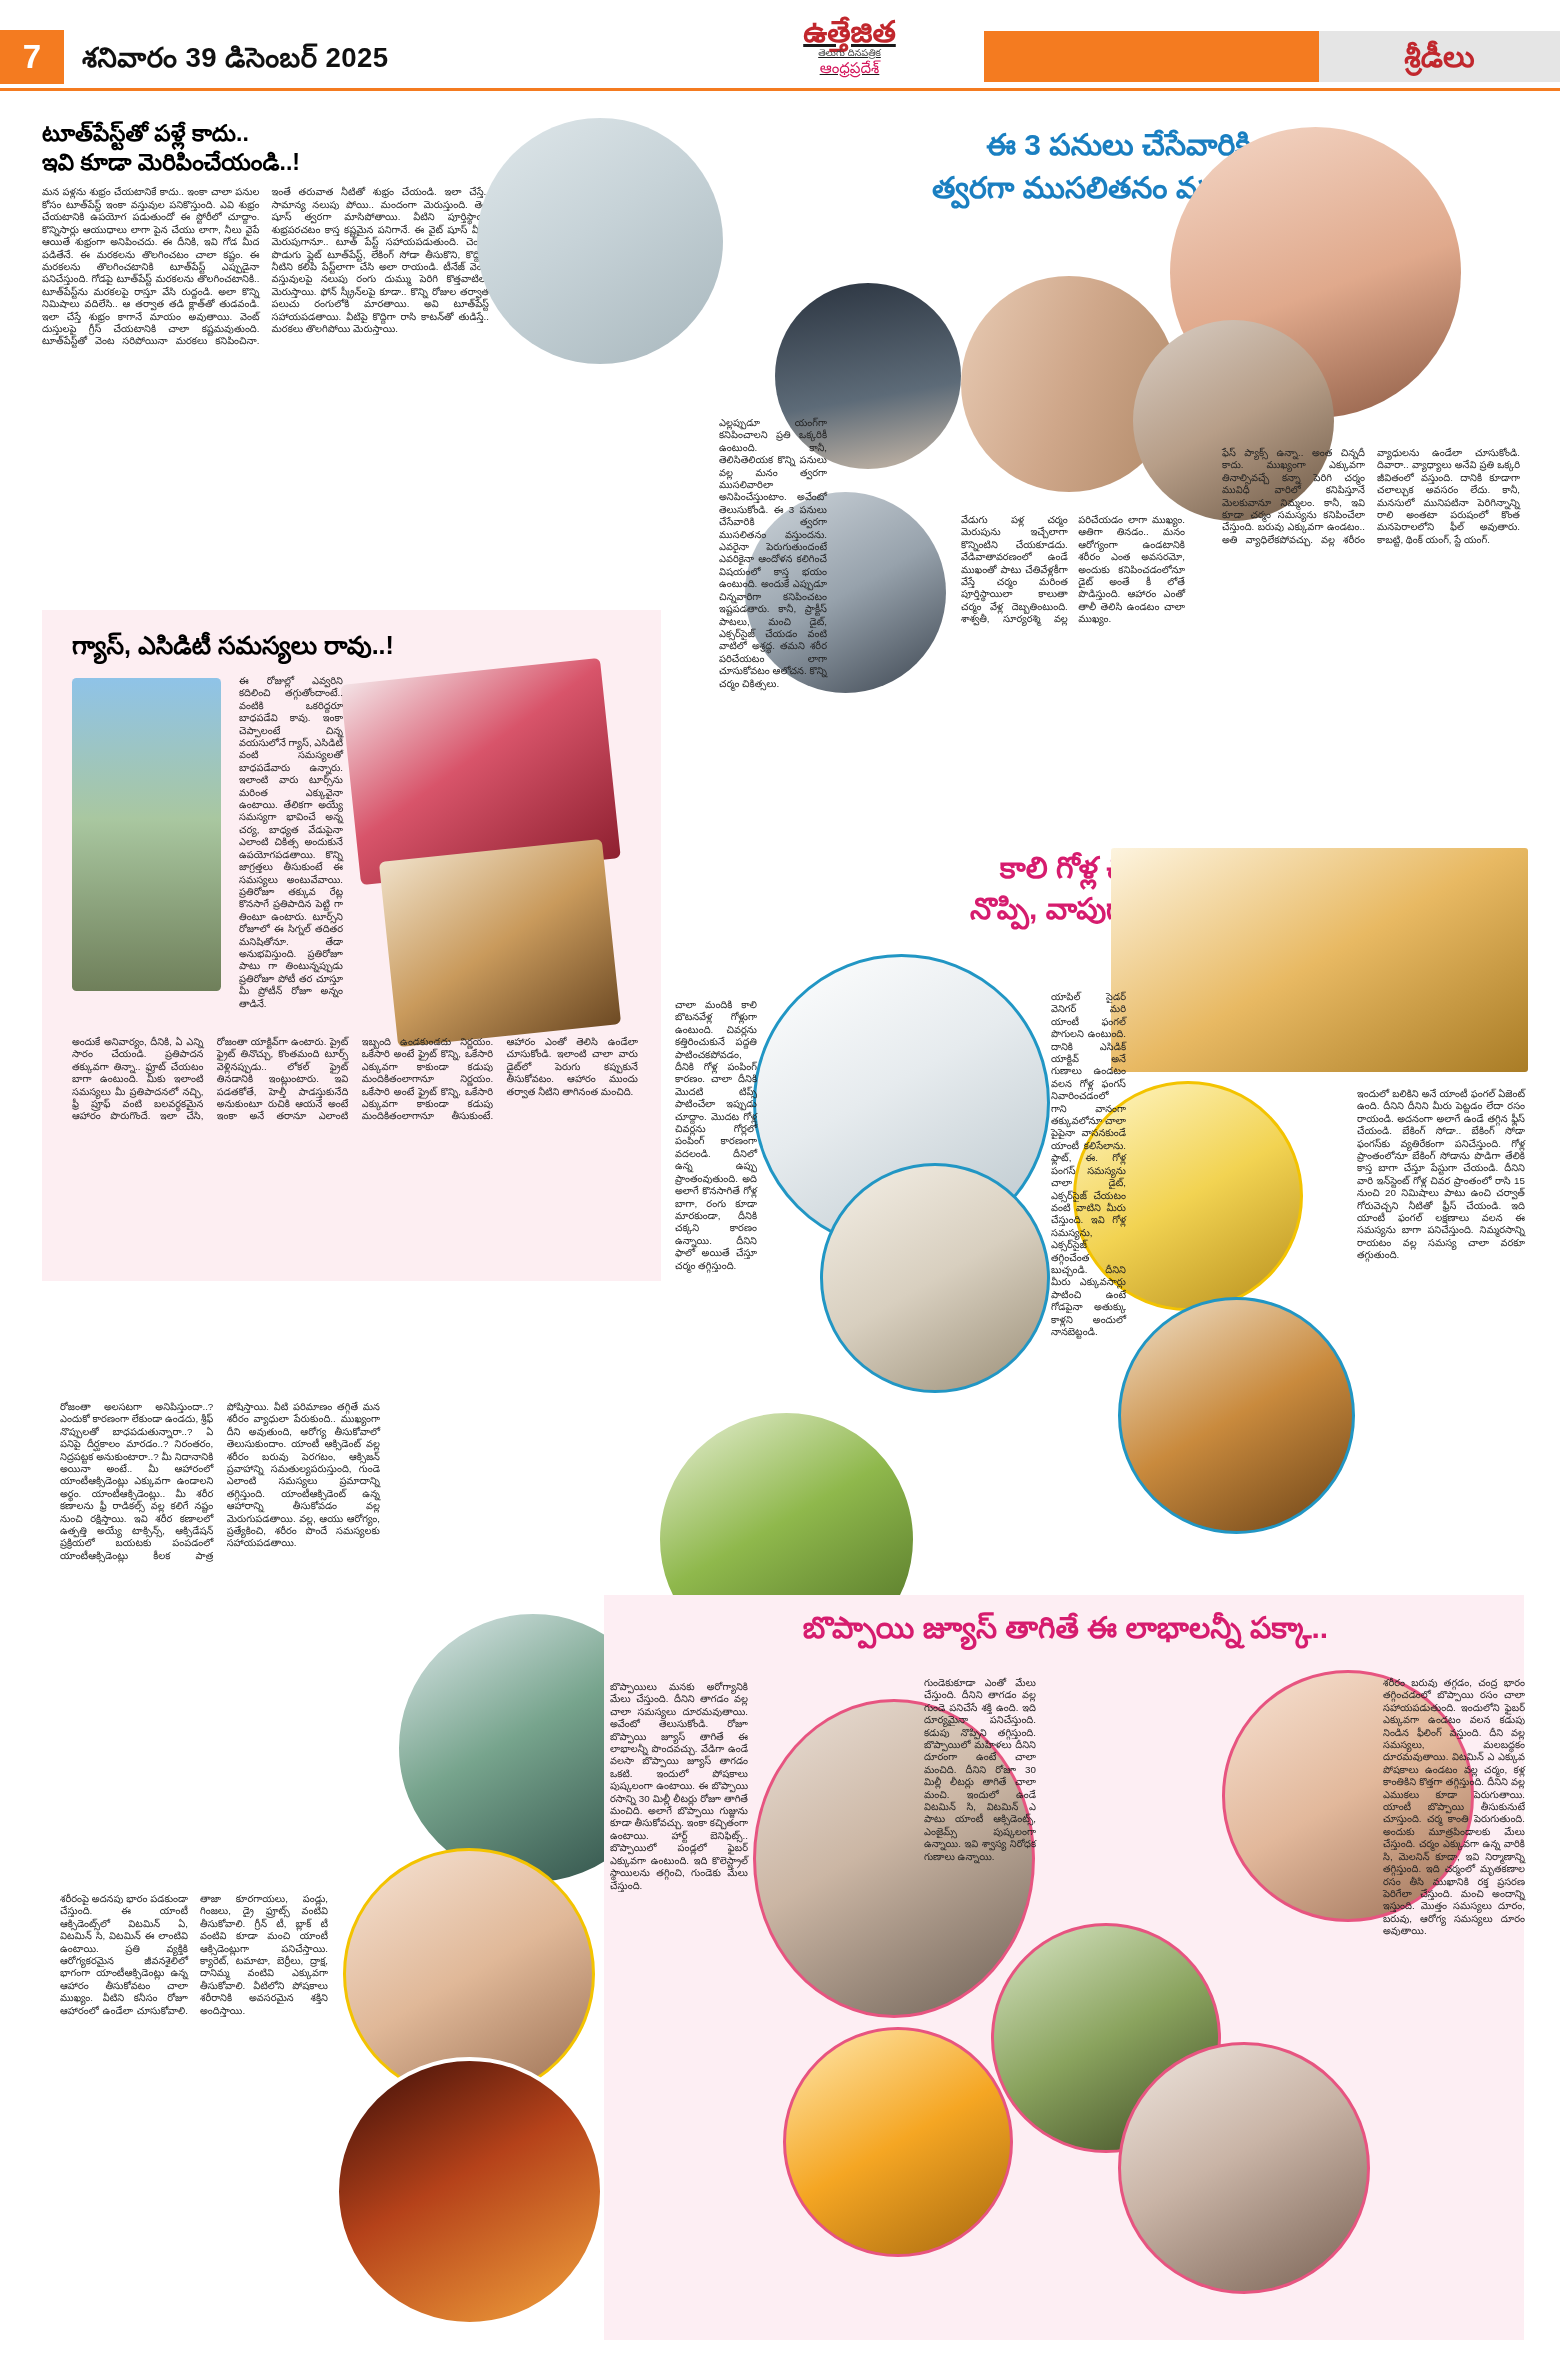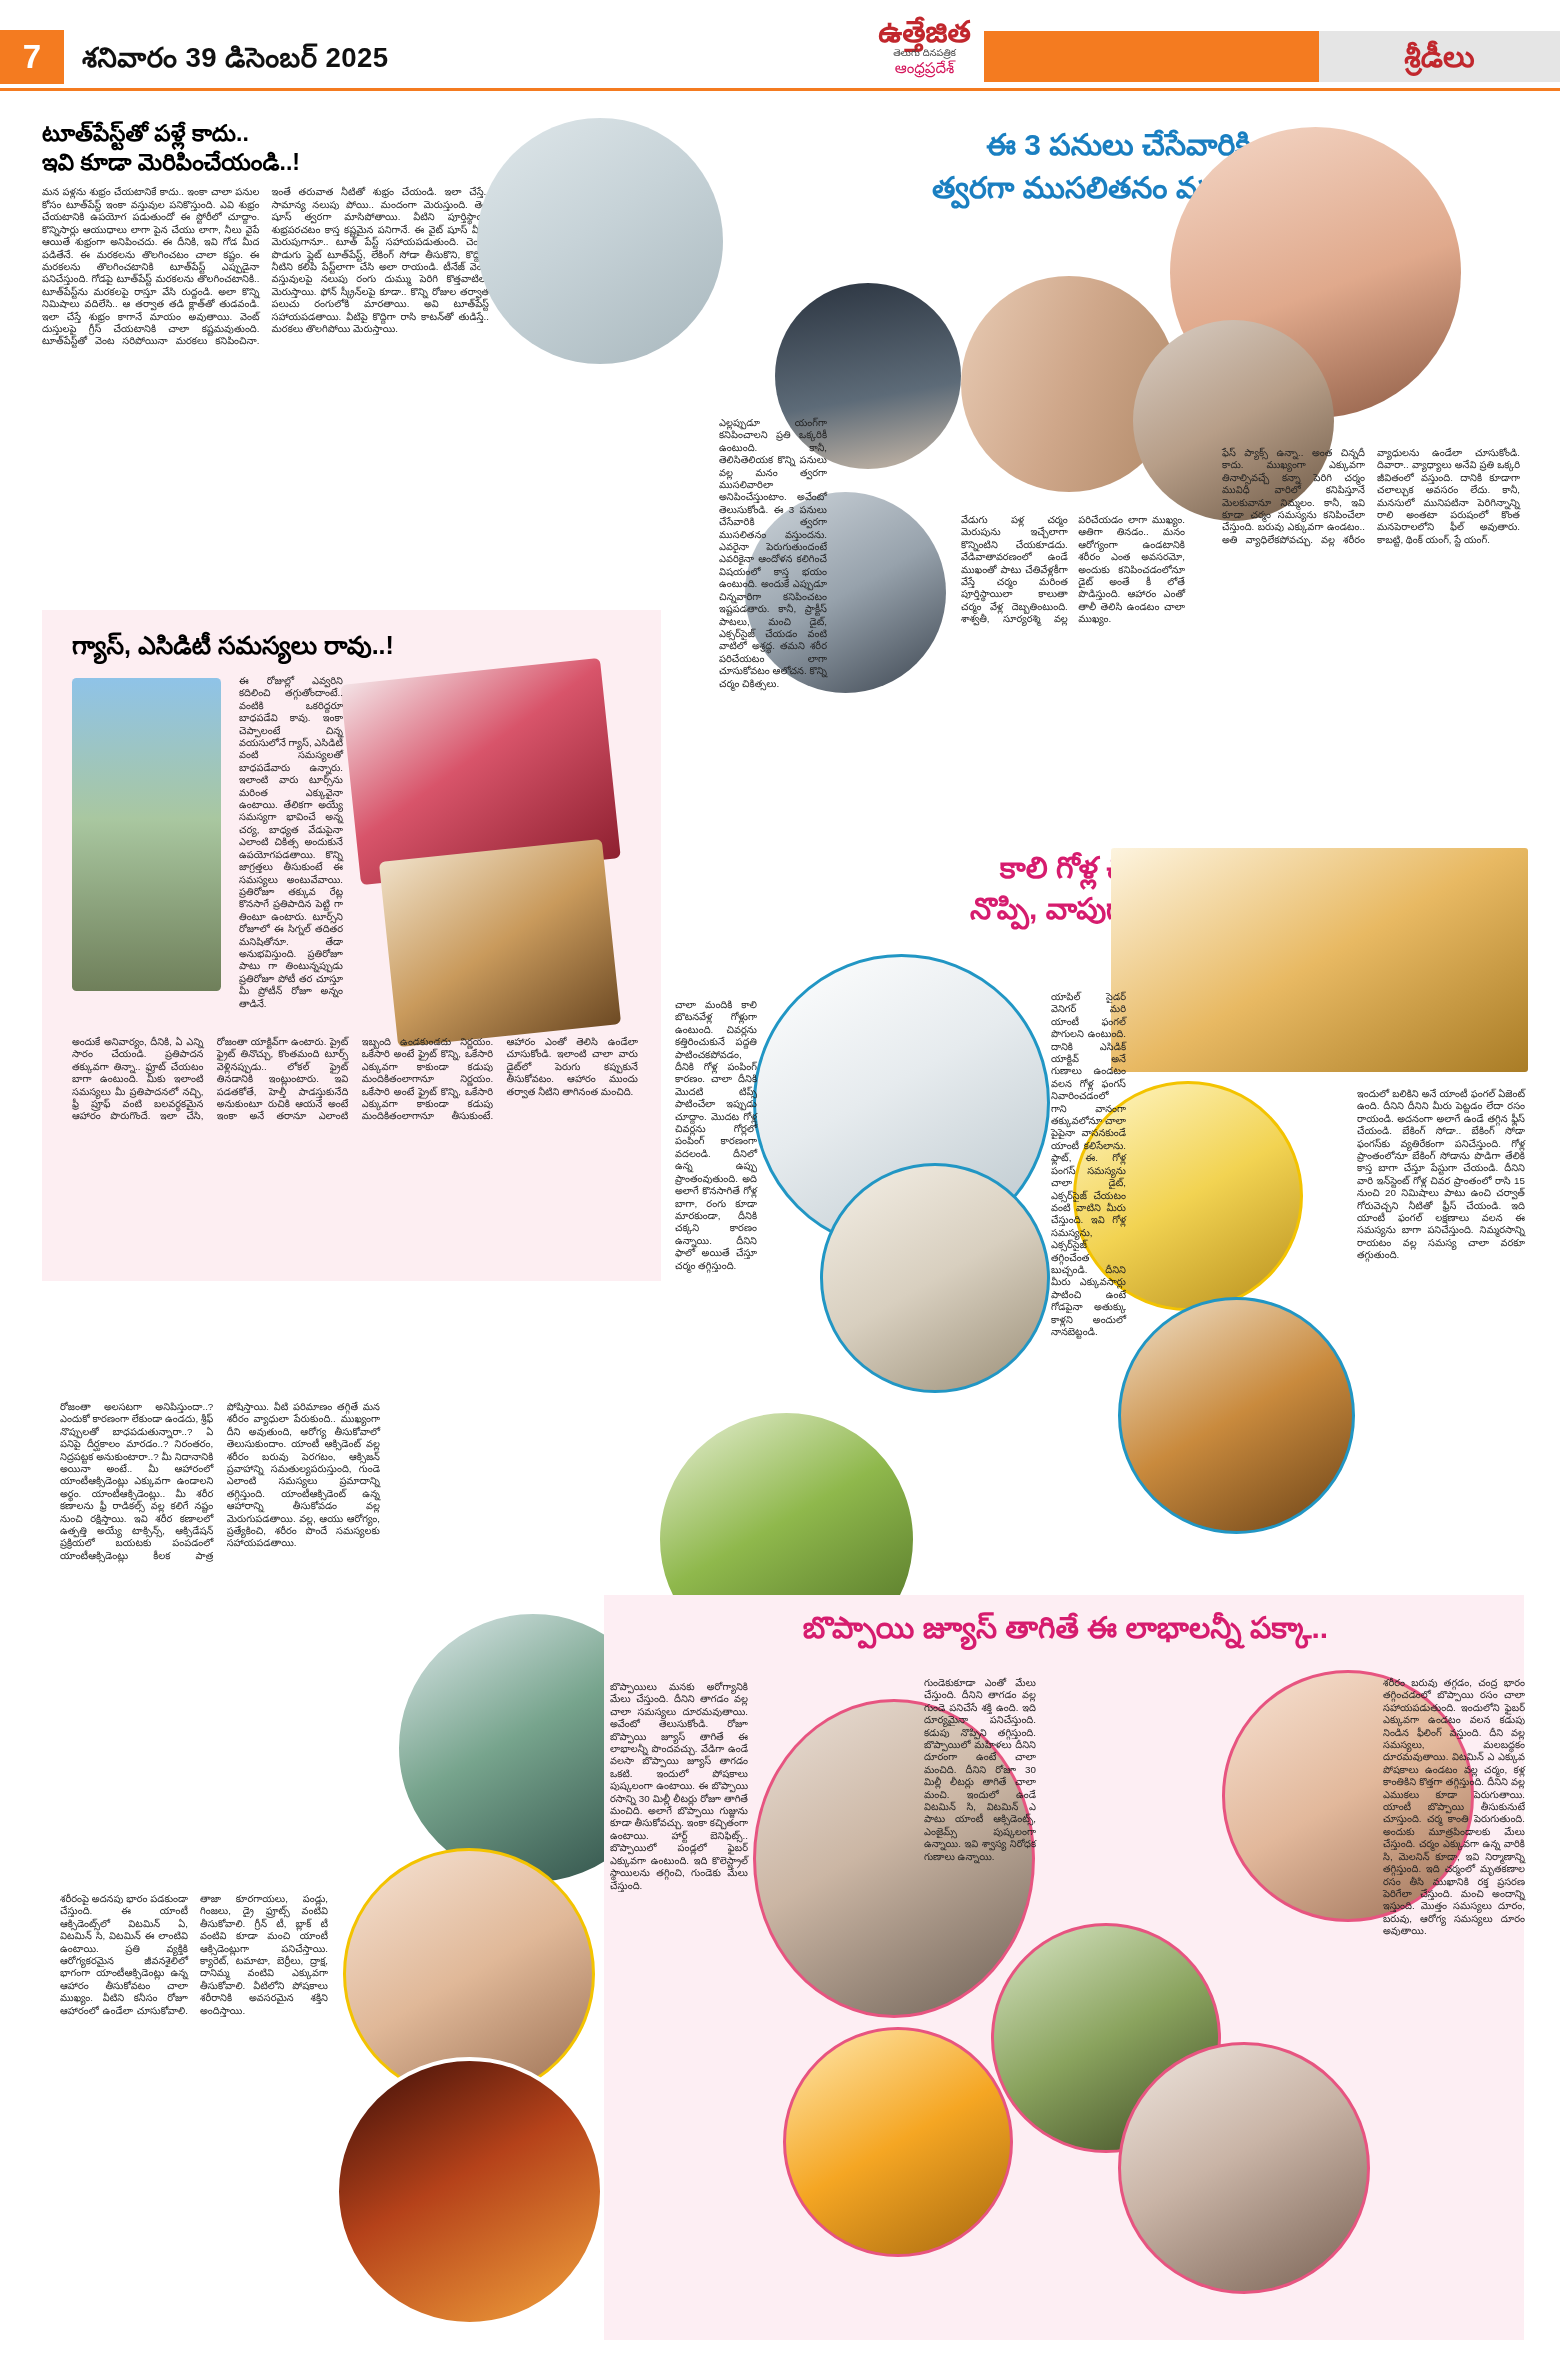--- a/index.html
+++ b/index.html
@@ -4,21 +4,21 @@
 <style>
   html,body{margin:0;padding:0;background:#ffffff;}
   body{width:1561px;font-family:"Liberation Sans",sans-serif;color:#1a1a1a;}
   .page{position:relative;width:1561px;height:2354px;background:#fff;overflow:hidden;}
 
   
   .masthead{position:absolute;left:0;top:0;width:1561px;height:89px;background:#fff;}
   .mast-left-bar{position:absolute;left:0;top:30px;width:64px;height:54px;background:#f47b20;}
   .mast-page-no{position:absolute;left:0;top:30px;width:64px;height:54px;line-height:54px;text-align:center;color:#fff;font-size:33px;font-weight:bold;}
   .mast-date{position:absolute;left:82px;top:42px;font-size:27.6px;font-weight:bold;color:#111;letter-spacing:0.4px;}
-  .mast-logo{position:absolute;left:839px;top:16.4px;width:171px;height:69px;text-align:center;}
+  .mast-logo{position:absolute;left:764px;top:16.4px;width:171px;height:69px;text-align:center;text-decoration:underline;}
   .mast-logo .lg1{font-size:30px;font-weight:bold;color:#c1272d;line-height:31px;}
   .mast-logo .lg2{font-size:9.7px;color:#444;line-height:11.2px;}
   .mast-logo .lg3{font-size:15px;color:#d4145a;}
   .mast-orange{position:absolute;left:984px;top:31px;width:335px;height:51px;background:#f47b20;}
   .mast-yellow{position:absolute;left:1319px;top:31px;width:241px;height:51px;background:#e5e5e5;}
   .mast-yellow span{display:block;text-align:center;line-height:51px;font-size:30px;font-weight:bold;color:#c1272d;}
   .mast-rule{position:absolute;left:0;top:88px;width:1561px;height:3px;background:#f47b20;}
 
   
   .blk{position:absolute;box-sizing:border-box;}

